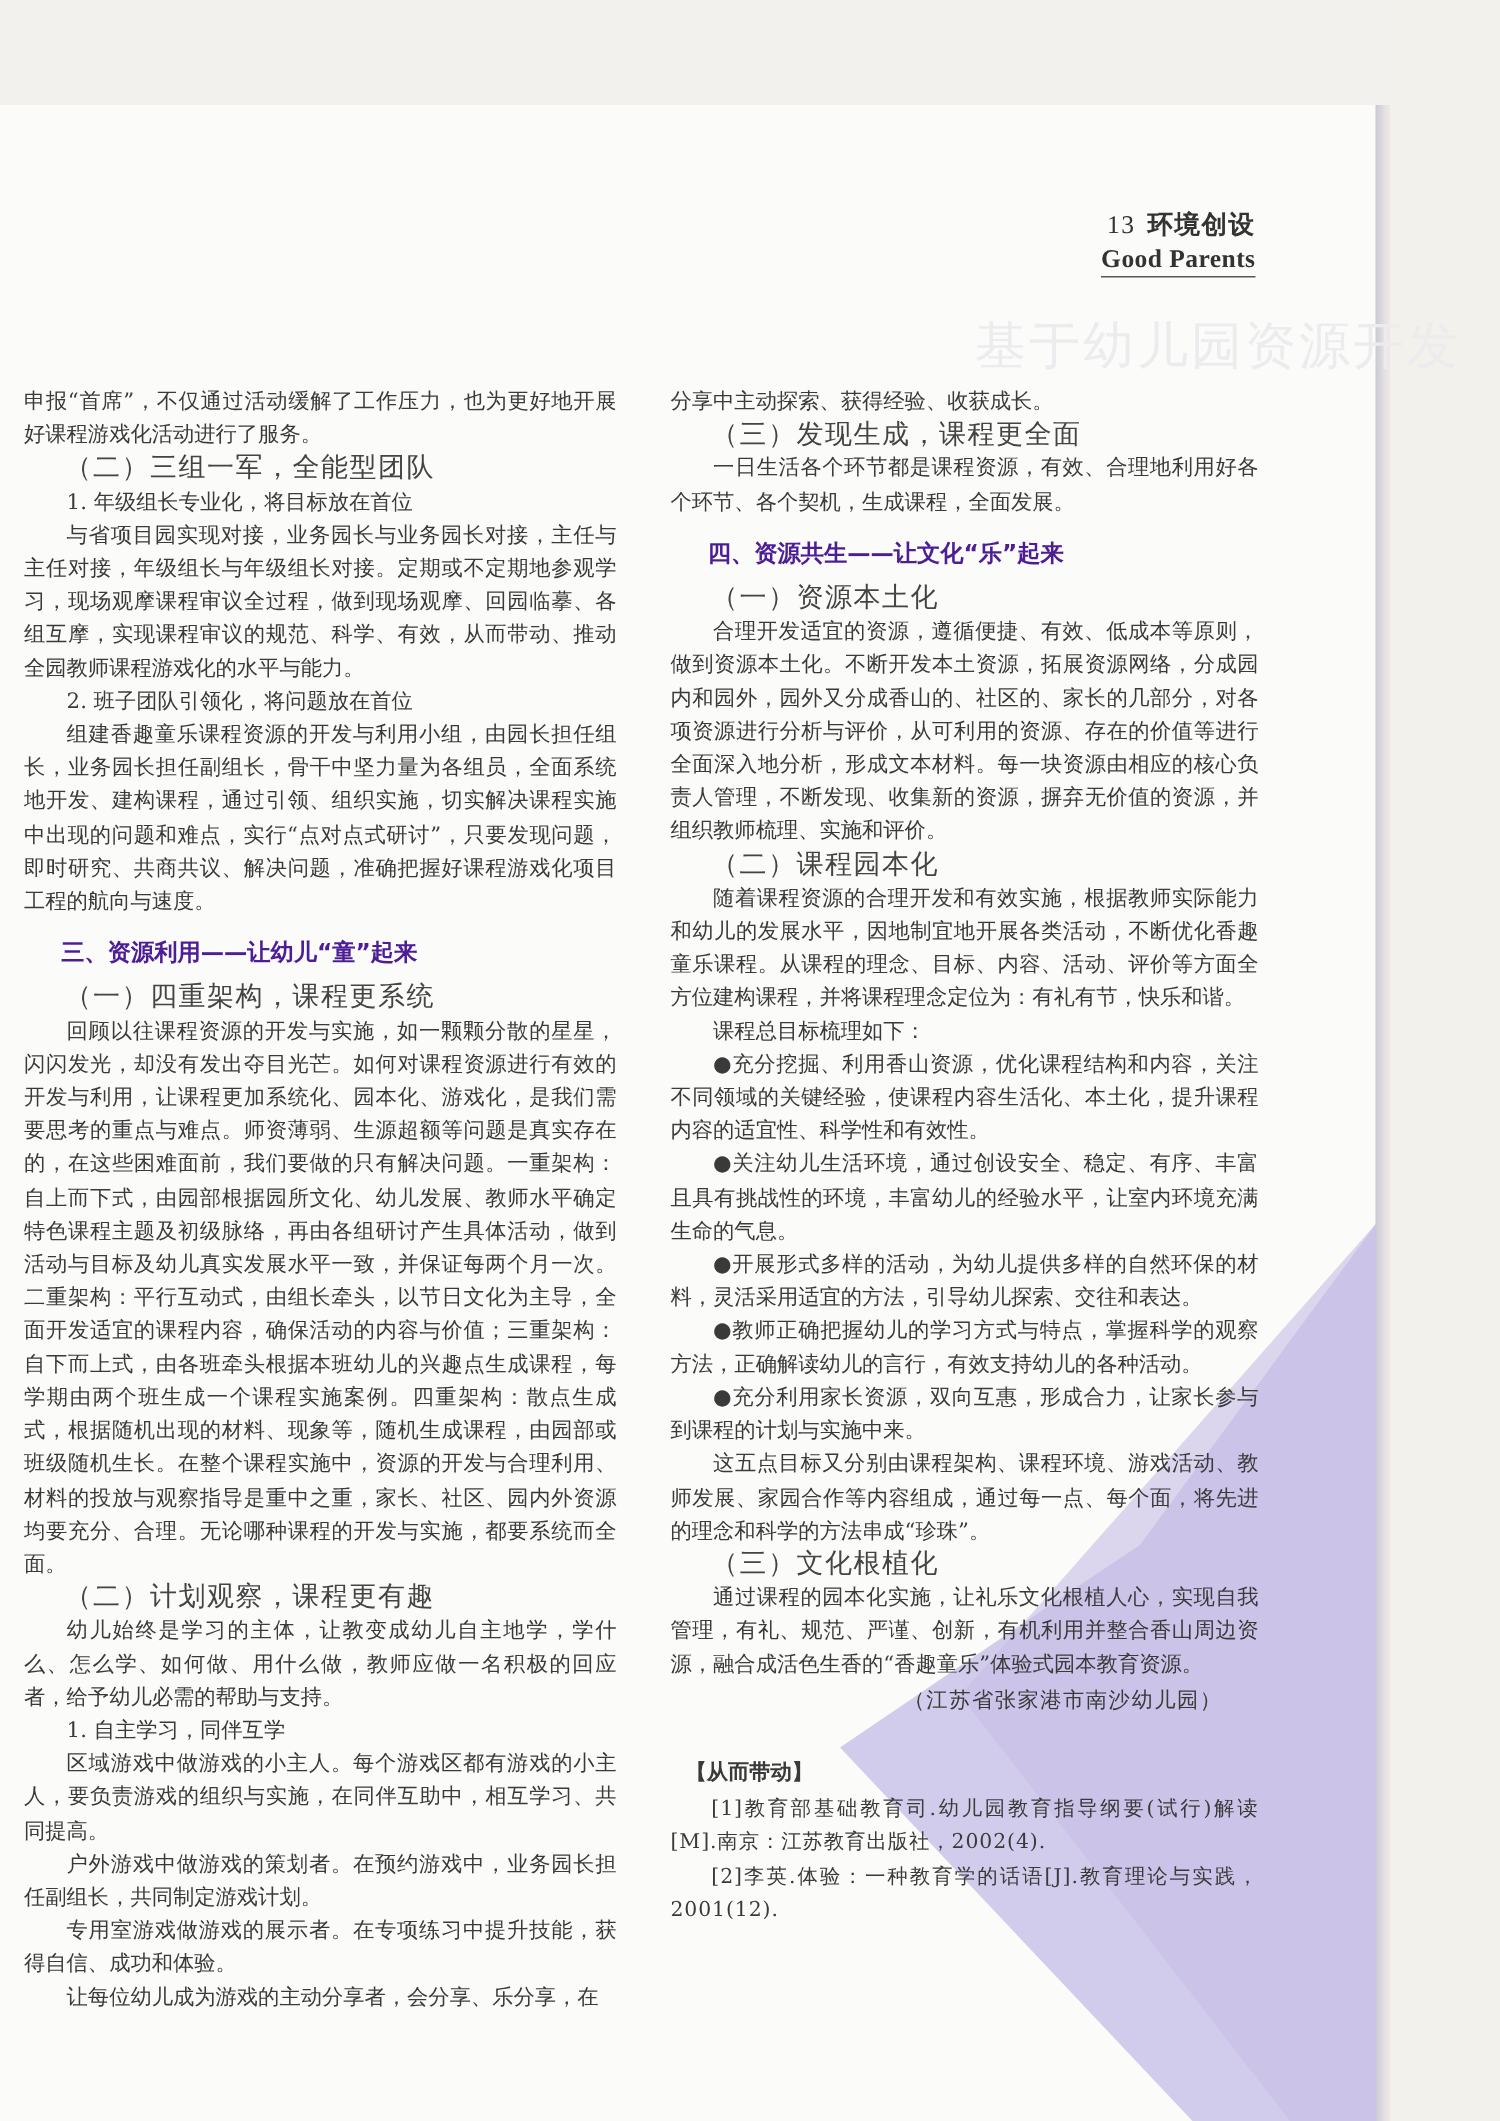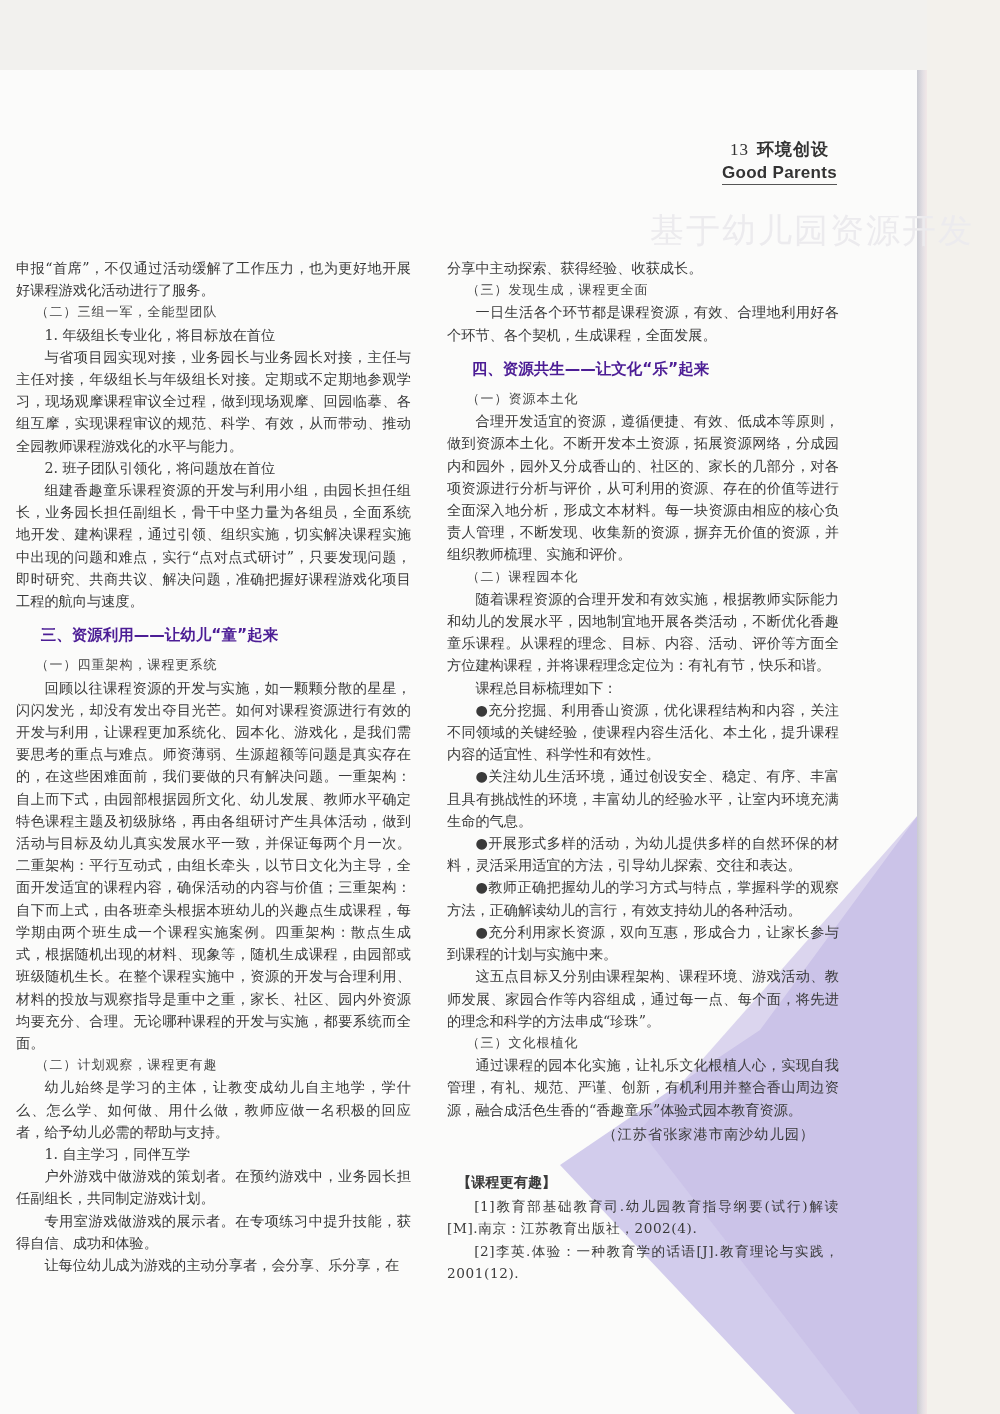--- a/index.html
+++ b/index.html
@@ -23,43 +23,43 @@
   }
   .top-strip {
     position: absolute; left: 0; top: 0; width: 927px; height: 70px;
     background: #f2f1ee;
   }
   .triangle {
     position: absolute; left: 0; top: 70px; width: 918px; height: 1344px;
     pointer-events: none;
   }
   .header {
-    position: absolute; right: 163px; top: 138px; text-align: center;
+    position: absolute; right: 163px; top: 138px; text-align: right;
   }
   .header .row1 { font-size: 17px; color: #333; letter-spacing: 1px; }
   .header .row1 .num { font-family: "Liberation Serif", serif; font-size: 17px; margin-right: 8px; }
   .header .row1 .cat { font-family: "DejaVu Sans", sans-serif; font-weight: bold; font-size: 17px; }
   .header .row2 {
-    font-family: Liberation Sans, sans-serif; font-weight: bold; font-size: 17px;
+    font-family: Liberation Serif, serif; font-weight: bold; font-size: 17px;
     color: #333; border-bottom: 1.5px solid #555; padding-bottom: 1px; margin-top: 2px;
     letter-spacing: 0.3px;
   }
   .ghost-title {
     position: absolute; left: 650px; top: 208px; font-size: 34px; color: #ecebee;
     font-family: Liberation Sans, sans-serif; letter-spacing: 2px; white-space: nowrap;
   }
   .col {
     position: absolute; top: 214px; width: 395px;
     font-size: 14.2px; line-height: 22.2px; text-align: justify; margin-top: 43px;
   }
   .col.left { left: 16px; }
   .col.right { left: 447px; width: 392px; }
   .col p { margin: 0; text-indent: 2em; }
   .col p.noindent { text-indent: 0; }
-  .col .sub { text-indent: 1.5em; font-size: 13px; letter-spacing: 1px; color: #444; }
+  .col .sub { text-indent: 1.5em; font-size: 18px; letter-spacing: 1px; color: #444; }
   .col .h2 {
     font-family: "DejaVu Sans", sans-serif; font-weight: bold; font-size: 15.5px;
     text-indent: 1.6em; margin: 12px 0 8px 0; color: #4c1d95;
   }
   .col .sign { text-align: right; text-indent: 0; padding-right: 24px; margin-top: 2px; letter-spacing: 1px; }
   .col .ref-title {
     font-family: "DejaVu Sans", sans-serif; font-weight: bold; text-indent: 0.7em;
     margin-top: 26px; margin-bottom: 2px; font-size: 14.2px;
   }
   .col .ref { font-size: 13.6px; letter-spacing: 0.6px; }
@@ -93,20 +93,21 @@
   <p>1. 年级组长专业化，将目标放在首位</p>
   <p>与省项目园实现对接，业务园长与业务园长对接，主任与主任对接，年级组长与年级组长对接。定期或不定期地参观学习，现场观摩课程审议全过程，做到现场观摩、回园临摹、各组互摩，实现课程审议的规范、科学、有效，从而带动、推动全园教师课程游戏化的水平与能力。</p>
   <p>2. 班子团队引领化，将问题放在首位</p>
   <p>组建香趣童乐课程资源的开发与利用小组，由园长担任组长，业务园长担任副组长，骨干中坚力量为各组员，全面系统地开发、建构课程，通过引领、组织实施，切实解决课程实施中出现的问题和难点，实行“点对点式研讨”，只要发现问题，即时研究、共商共议、解决问题，准确把握好课程游戏化项目工程的航向与速度。</p>
   <p class="h2">三、资源利用——让幼儿“童”起来</p>
   <p class="sub">（一）四重架构，课程更系统</p>
   <p>回顾以往课程资源的开发与实施，如一颗颗分散的星星，闪闪发光，却没有发出夺目光芒。如何对课程资源进行有效的开发与利用，让课程更加系统化、园本化、游戏化，是我们需要思考的重点与难点。师资薄弱、生源超额等问题是真实存在的，在这些困难面前，我们要做的只有解决问题。一重架构：自上而下式，由园部根据园所文化、幼儿发展、教师水平确定特色课程主题及初级脉络，再由各组研讨产生具体活动，做到活动与目标及幼儿真实发展水平一致，并保证每两个月一次。二重架构：平行互动式，由组长牵头，以节日文化为主导，全面开发适宜的课程内容，确保活动的内容与价值；三重架构：自下而上式，由各班牵头根据本班幼儿的兴趣点生成课程，每学期由两个班生成一个课程实施案例。四重架构：散点生成式，根据随机出现的材料、现象等，随机生成课程，由园部或班级随机生长。在整个课程实施中，资源的开发与合理利用、材料的投放与观察指导是重中之重，家长、社区、园内外资源均要充分、合理。无论哪种课程的开发与实施，都要系统而全面。</p>
   <p class="sub">（二）计划观察，课程更有趣</p>
   <p>幼儿始终是学习的主体，让教变成幼儿自主地学，学什么、怎么学、如何做、用什么做，教师应做一名积极的回应者，给予幼儿必需的帮助与支持。</p>
   <p>1. 自主学习，同伴互学</p>
+  <p>区域游戏中做游戏的小主人。每个游戏区都有游戏的小主人，要负责游戏的组织与实施，在同伴互助中，相互学习、共同提高。</p>
   <p>户外游戏中做游戏的策划者。在预约游戏中，业务园长担任副组长，共同制定游戏计划。</p>
   <p>专用室游戏做游戏的展示者。在专项练习中提升技能，获得自信、成功和体验。</p>
   <p>让每位幼儿成为游戏的主动分享者，会分享、乐分享，在</p>
 </div>
 
 <div class="col right">
   <p class="noindent">分享中主动探索、获得经验、收获成长。</p>
   <p class="sub">（三）发现生成，课程更全面</p>
   <p>一日生活各个环节都是课程资源，有效、合理地利用好各个环节、各个契机，生成课程，全面发展。</p>
   <p class="h2">四、资源共生——让文化“乐”起来</p>
@@ -117,16 +118,16 @@
   <p>课程总目标梳理如下：</p>
   <p>●充分挖掘、利用香山资源，优化课程结构和内容，关注不同领域的关键经验，使课程内容生活化、本土化，提升课程内容的适宜性、科学性和有效性。</p>
   <p>●关注幼儿生活环境，通过创设安全、稳定、有序、丰富且具有挑战性的环境，丰富幼儿的经验水平，让室内环境充满生命的气息。</p>
   <p>●开展形式多样的活动，为幼儿提供多样的自然环保的材料，灵活采用适宜的方法，引导幼儿探索、交往和表达。</p>
   <p>●教师正确把握幼儿的学习方式与特点，掌握科学的观察方法，正确解读幼儿的言行，有效支持幼儿的各种活动。</p>
   <p>●充分利用家长资源，双向互惠，形成合力，让家长参与到课程的计划与实施中来。</p>
   <p>这五点目标又分别由课程架构、课程环境、游戏活动、教师发展、家园合作等内容组成，通过每一点、每个面，将先进的理念和科学的方法串成“珍珠”。</p>
   <p class="sub">（三）文化根植化</p>
   <p>通过课程的园本化实施，让礼乐文化根植人心，实现自我管理，有礼、规范、严谨、创新，有机利用并整合香山周边资源，融合成活色生香的“香趣童乐”体验式园本教育资源。</p>
   <p class="sign">（江苏省张家港市南沙幼儿园）</p>
-  <p class="ref-title">【课程更有趣】</p>
+  <p class="ref-title">【从而带动】</p>
   <p class="ref">[1]教育部基础教育司.幼儿园教育指导纲要(试行)解读[M].南京：江苏教育出版社，2002(4).</p>
   <p class="ref">[2]李英.体验：一种教育学的话语[J].教育理论与实践，2001(12).</p>
 </div>
 
 </body></html>

